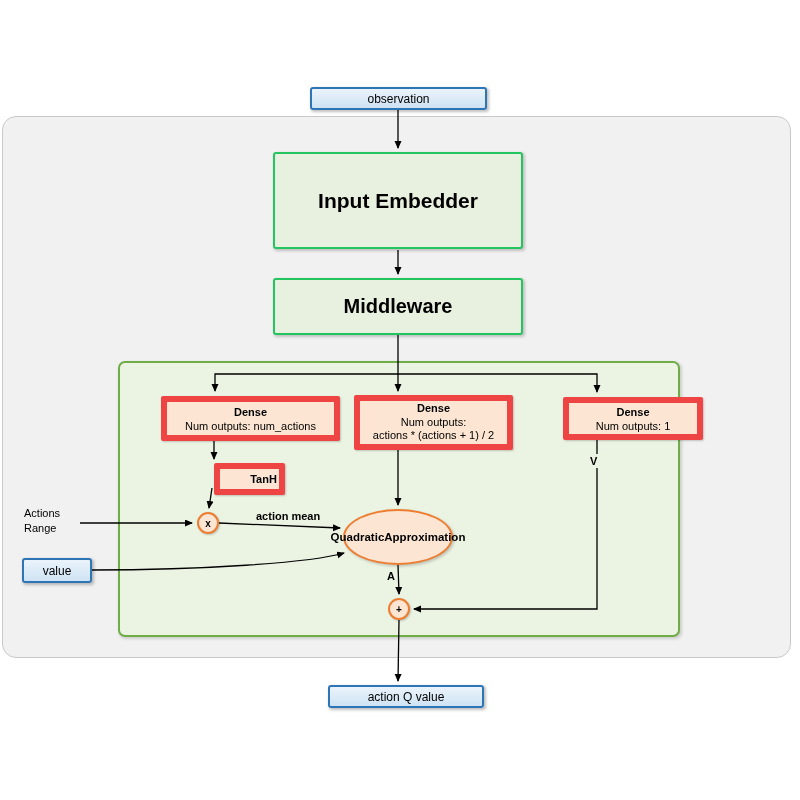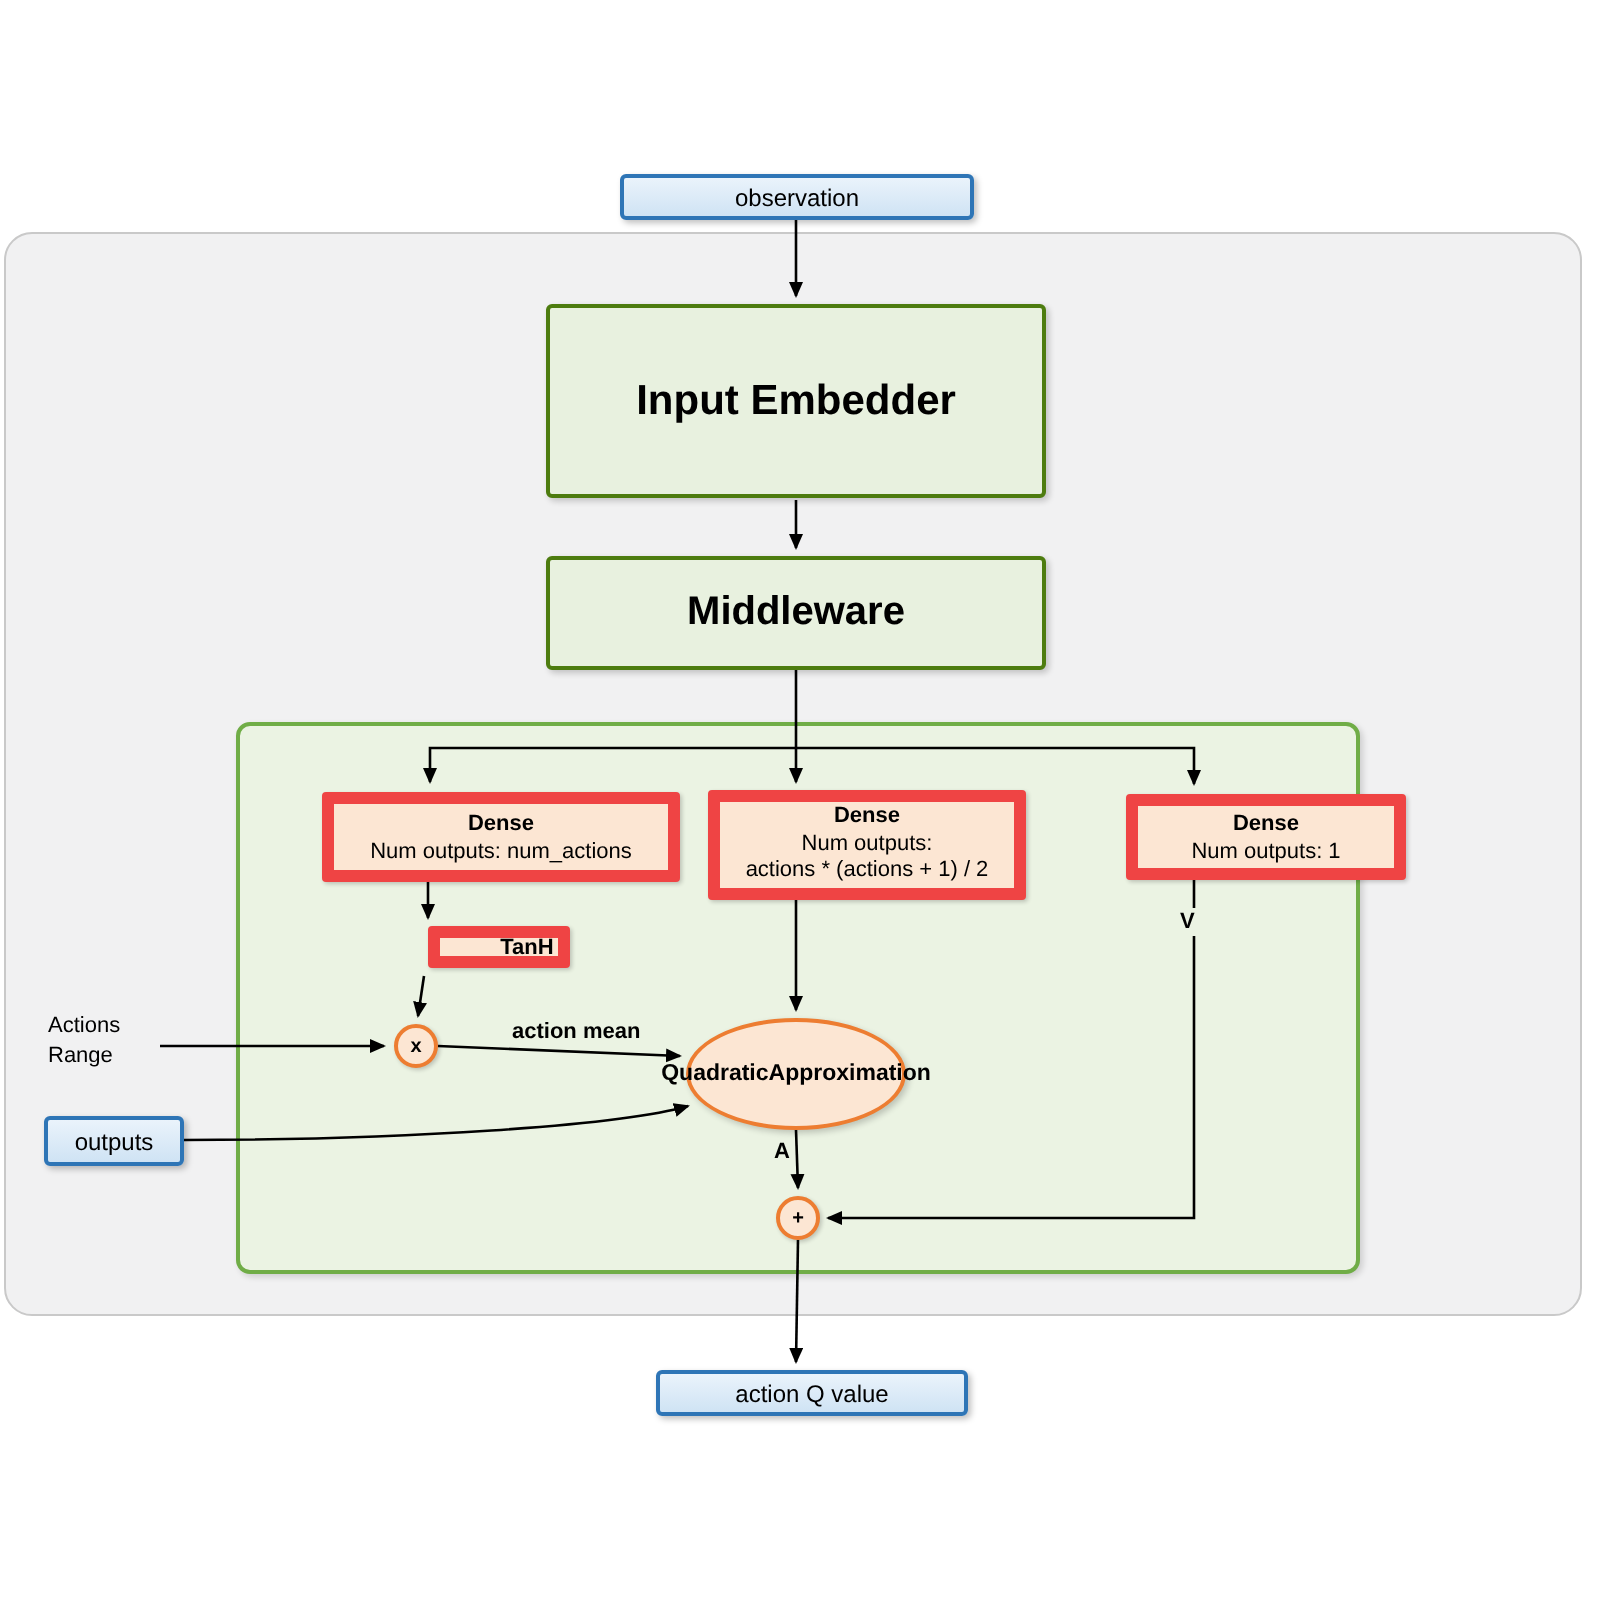--- a/index.html
+++ b/index.html
@@ -16,21 +16,21 @@
   }
   .blue-box{
     background:linear-gradient(#eaf3fb,#cfe3f4);
     border:2px solid #2e75b6;border-radius:3px;
     font-weight:normal;font-size:12px;
     box-shadow:1.5px 1.5px 3px rgba(0,0,0,0.25);
     text-align:right;
   }
   .green-box{
     background:#e8f1df;
-    border:2px solid #4d7c0f;border-radius:3px;
+    border:2px solid #22c55e;border-radius:3px;
     font-weight:bold;
     box-shadow:1.5px 1.5px 3px rgba(0,0,0,0.2);
   }
   .naf-container{
     position:absolute;z-index:1;box-sizing:border-box;
     background:#ebf3e3;border:2px solid #70ad47;border-radius:7px;
     box-shadow:1.5px 1.5px 3px rgba(0,0,0,0.15);
   }
   .orange-box{
     background:#fce6d3;border:6px solid #ef4444;border-radius:2px;
@@ -110,21 +110,21 @@
     <div class="title">Dense</div>
     <div>Num outputs:</div>
     <div>actions * (actions + 1) / 2</div>
   </div>
 
   <div class="node orange-box" style="left:527px;top:397px;width:140px;height:43px;">
     <div class="title">Dense</div>
     <div>Num outputs: 1</div>
   </div>
 
-  <div class="node orange-box" style="left:178px;top:463px;width:71px;height:21px;padding-left:28px;">
+  <div class="node orange-box" style="left:178px;top:463px;width:71px;height:32px;padding-left:28px;">
     <div class="title">TanH</div>
   </div>
 
   <div class="node orange-circle" style="left:197px;top:512px;width:22px;height:22px;">
     <span>x</span>
   </div>
 
   <div class="free-label" style="left:24px;top:506px;width:56px;font-size:11px;line-height:15px;text-align:left;">
     <div>Actions</div>
     <div>Range</div>
@@ -139,20 +139,20 @@
 
   <div class="free-label small-label" style="left:387px;top:570px;">A</div>
 
   <div class="free-label small-label masked" style="left:588px;top:454px;">V</div>
 
   <div class="node orange-circle" style="left:388px;top:598px;width:22px;height:22px;">
     <span>+</span>
   </div>
 
   <div class="node blue-box" style="left:22px;top:558px;width:70px;height:25px;">
-    <span>outputs</span>
+    <span>value</span>
   </div>
 
   <div class="node blue-box" style="left:328px;top:685px;width:156px;height:23px;">
     <span>action Q value</span>
   </div>
 
 </div>
 
 </body></html>

